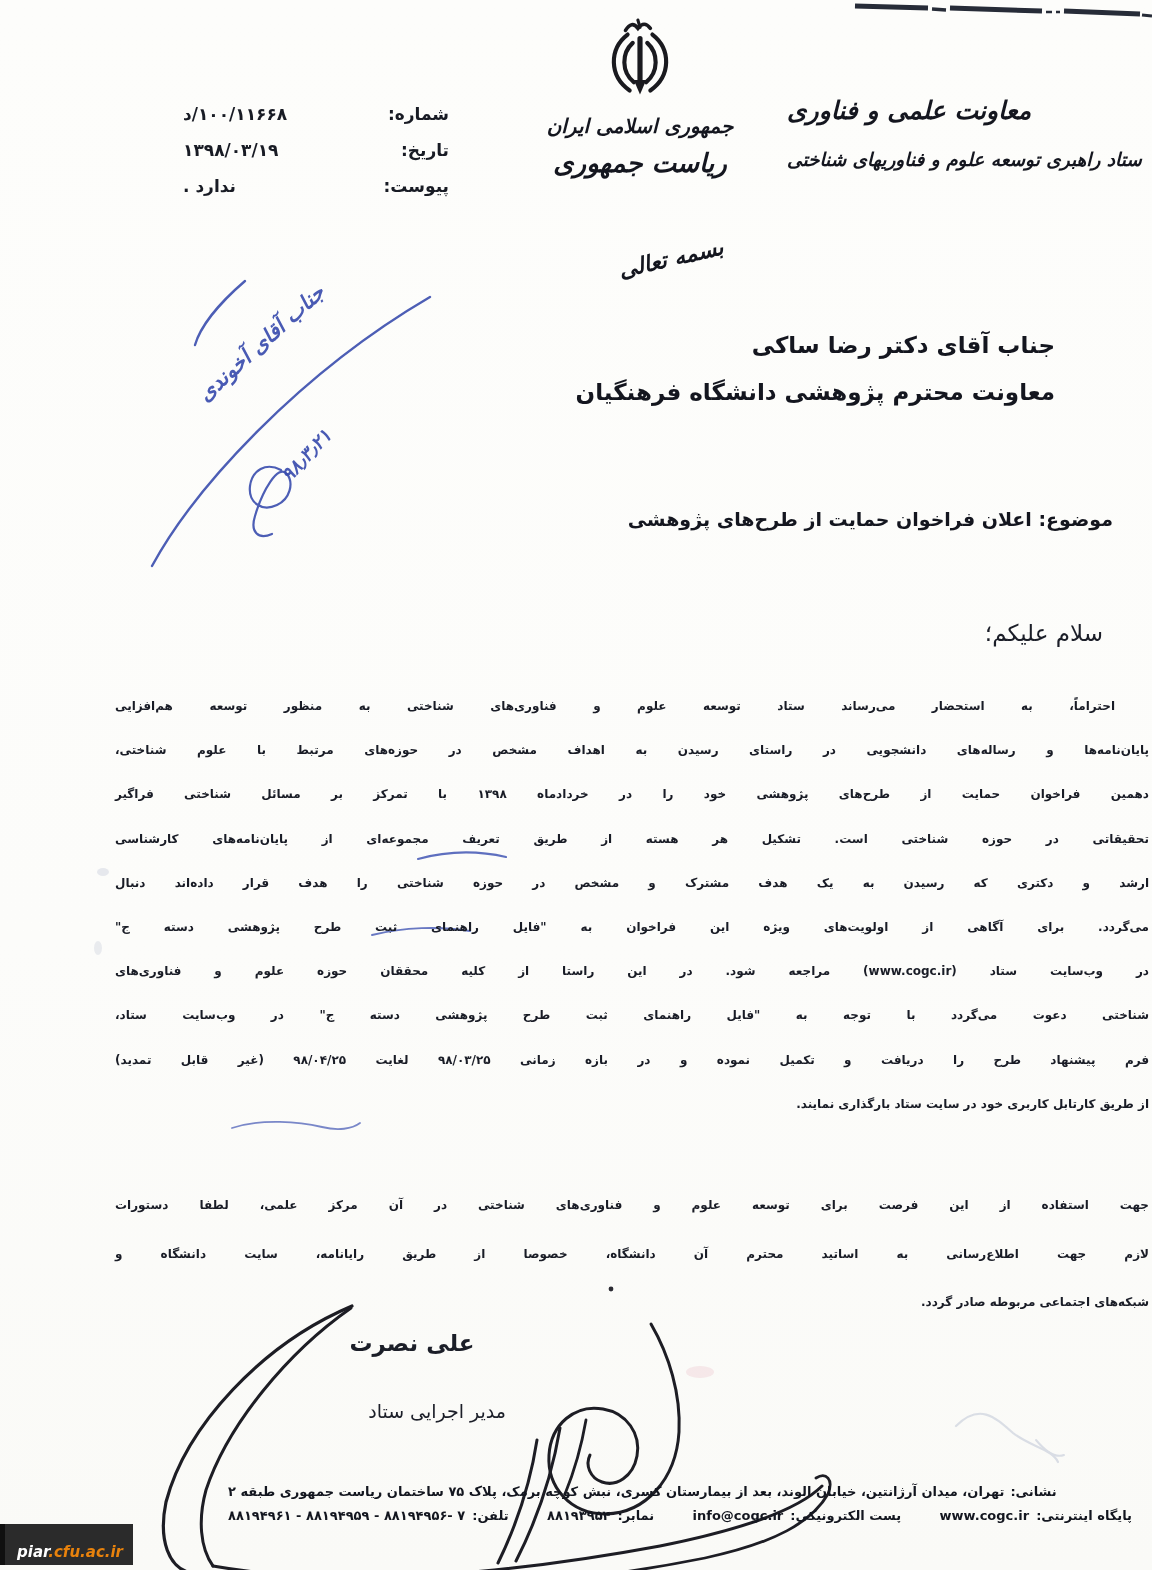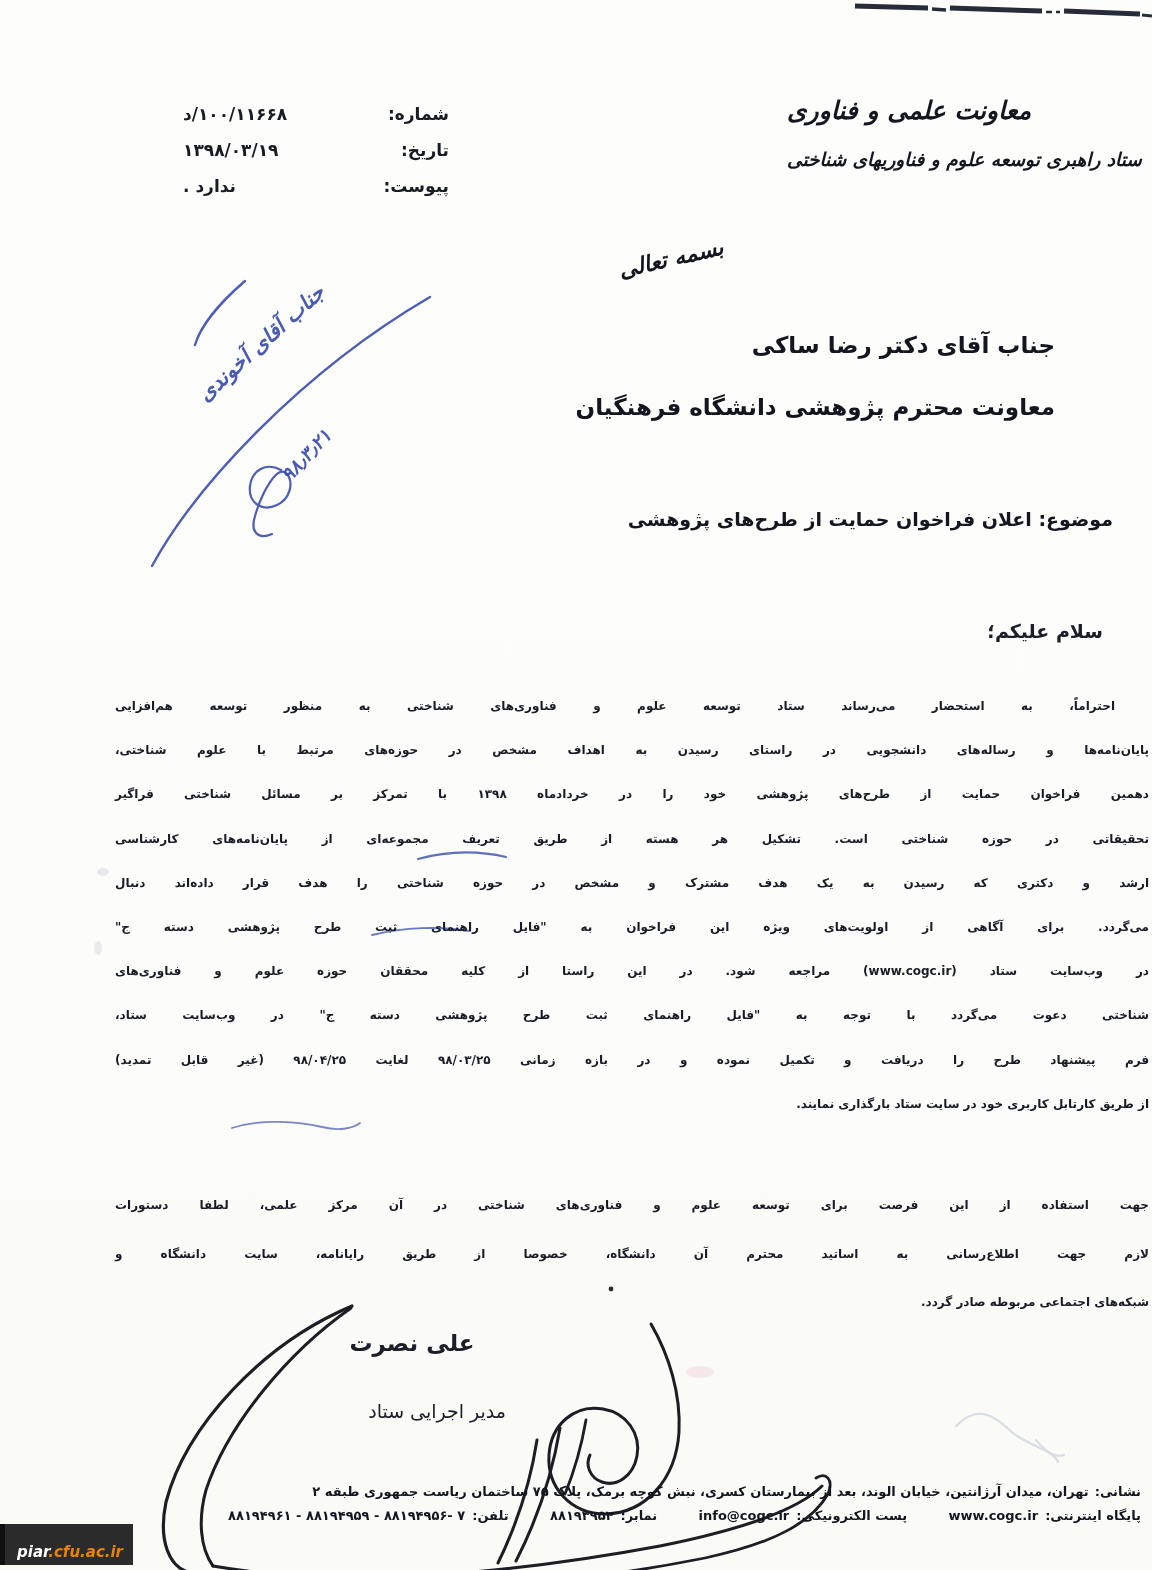--- a/index.html
+++ b/index.html
@@ -20,43 +20,43 @@
   .hc-l2{font-size:26px;margin-top:10px;}
   
   .meta{left:183px;top:104px;width:266px;display:flex;flex-direction:column;gap:16px;
         font-size:17px;font-weight:bold;color:#181b24;}
   .meta-row{display:flex;justify-content:space-between;align-items:baseline;}
   .num{direction:ltr;unicode-bidi:bidi-override;}
   
   .basmala{left:596px;top:246px;width:150px;transform:rotate(-13deg);font-size:22px;text-align:center;}
   
   .recipient{right:97px;top:332px;text-align:right;font-weight:bold;font-size:23px;color:#14161f;}
-  .recipient .r2{margin-top:36px;}
+  .recipient .r2{margin-top:21px;}
   
   .subject{right:39px;top:508px;font-size:19px;font-weight:bold;color:#14161f;}
   
-  .salutation{right:49px;top:620px;font-size:19px;font-weight:bold;text-align:right;}
+  .salutation{right:49px;top:620px;font-size:23px;font-weight:normal;text-align:right;}
   
   .para{right:3px;width:1034px;font-size:12px;font-weight:bold;color:#191c26;}
   .para1{top:684px;line-height:44.2px;}
   .para2{top:1181px;line-height:48.5px;}
   .bline{text-align:justify;text-align-last:justify;white-space:normal;}
   .bline.last{text-align-last:right;}
   .bline.indent{padding-right:34px;}
   .u{text-decoration:underline;text-underline-offset:5px;text-decoration-thickness:1.5px;}
   
   .sig-name{left:337px;top:1330px;width:150px;text-align:center;font-size:23px;font-weight:bold;}
   .sig-title{left:268px;top:1400px;width:238px;text-align:right;font-size:19px;font-weight:normal;}
   
   .note1{left:126px;top:352px;width:224px;transform:rotate(-42deg);color:#3a4dae;
          font-size:21px;font-style:italic;font-weight:bold;white-space:nowrap;opacity:.92;}
   .note2{left:263px;top:418px;width:134px;transform:rotate(-47deg);color:#3a4dae;
          font-size:19px;font-style:italic;font-weight:bold;white-space:nowrap;opacity:.92;}
   
-  .footer{left:228px;right:11px;top:1484px;text-align:right;font-size:13px;font-weight:bold;color:#13161f;}
+  .footer{left:228px;right:20px;top:1484px;text-align:left;font-size:13px;font-weight:bold;color:#13161f;}
   .faddr .flabel{margin-left:6px;}
   .fline2{display:flex;justify-content:space-between;margin-top:9px;align-items:baseline;}
   .fitem{display:inline-flex;gap:7px;align-items:baseline;}
   
   .badge{left:0;bottom:5px;background:#2b2b2b;border-left:5px solid #101010;
          padding:19px 10px 4px 12px;direction:ltr;font-style:italic;font-weight:bold;
          font-size:15px;color:#ffffff;}
   .badge-b{color:#e8820c;}
 </style>
 </head>
@@ -101,20 +101,34 @@
       <ellipse cx="98" cy="948" rx="4" ry="7" fill="#e2e4ea" stroke="none"></ellipse>
       <ellipse cx="700" cy="1372" rx="14" ry="6" fill="#ecc9cf" stroke="none" opacity=".55"></ellipse>
     </g>
   </svg>
 
   <div class="abs org">
     <div class="calli org-l1">معاونت علمی و فناوری</div>
     <div class="calli org-l2">ستاد راهبری توسعه علوم و فناوریهای شناختی</div>
   </div>
 
+  <div class="abs hc">
+    <svg width="84" height="88" viewBox="0 0 80 85" stroke="#1a1a1f" fill="none" stroke-linecap="round">
+      <path d="M26,12 q6,-10 12,-2 q6,-8 12,0" stroke-width="3.5"></path>
+      <path d="M38,2 l2,7" stroke-width="3"></path>
+      <path d="M40,20 L40,62" stroke-width="5"></path>
+      <path d="M34,60 L40,74 L46,60 Z" fill="#1a1a1f" stroke="none"></path>
+      <path d="M33,24 C22,34 22,52 34,62" stroke-width="4"></path>
+      <path d="M47,24 C58,34 58,52 46,62" stroke-width="4"></path>
+      <path d="M28,16 C10,30 10,56 30,70" stroke-width="4"></path>
+      <path d="M52,16 C70,30 70,56 50,70" stroke-width="4"></path>
+    </svg>
+    <div class="calli hc-l1">جمهوری اسلامی ایران</div>
+    <div class="calli hc-l2">ریاست جمهوری</div>
+  </div>
 
   <div class="abs meta">
     <div class="meta-row">
       <span>شماره:</span>
       <span class="num">د/۱۰۰/۱۱۶۶۸</span>
     </div>
     <div class="meta-row">
       <span>تاریخ:</span>
       <span class="num">۱۳۹۸/۰۳/۱۹</span>
     </div>

